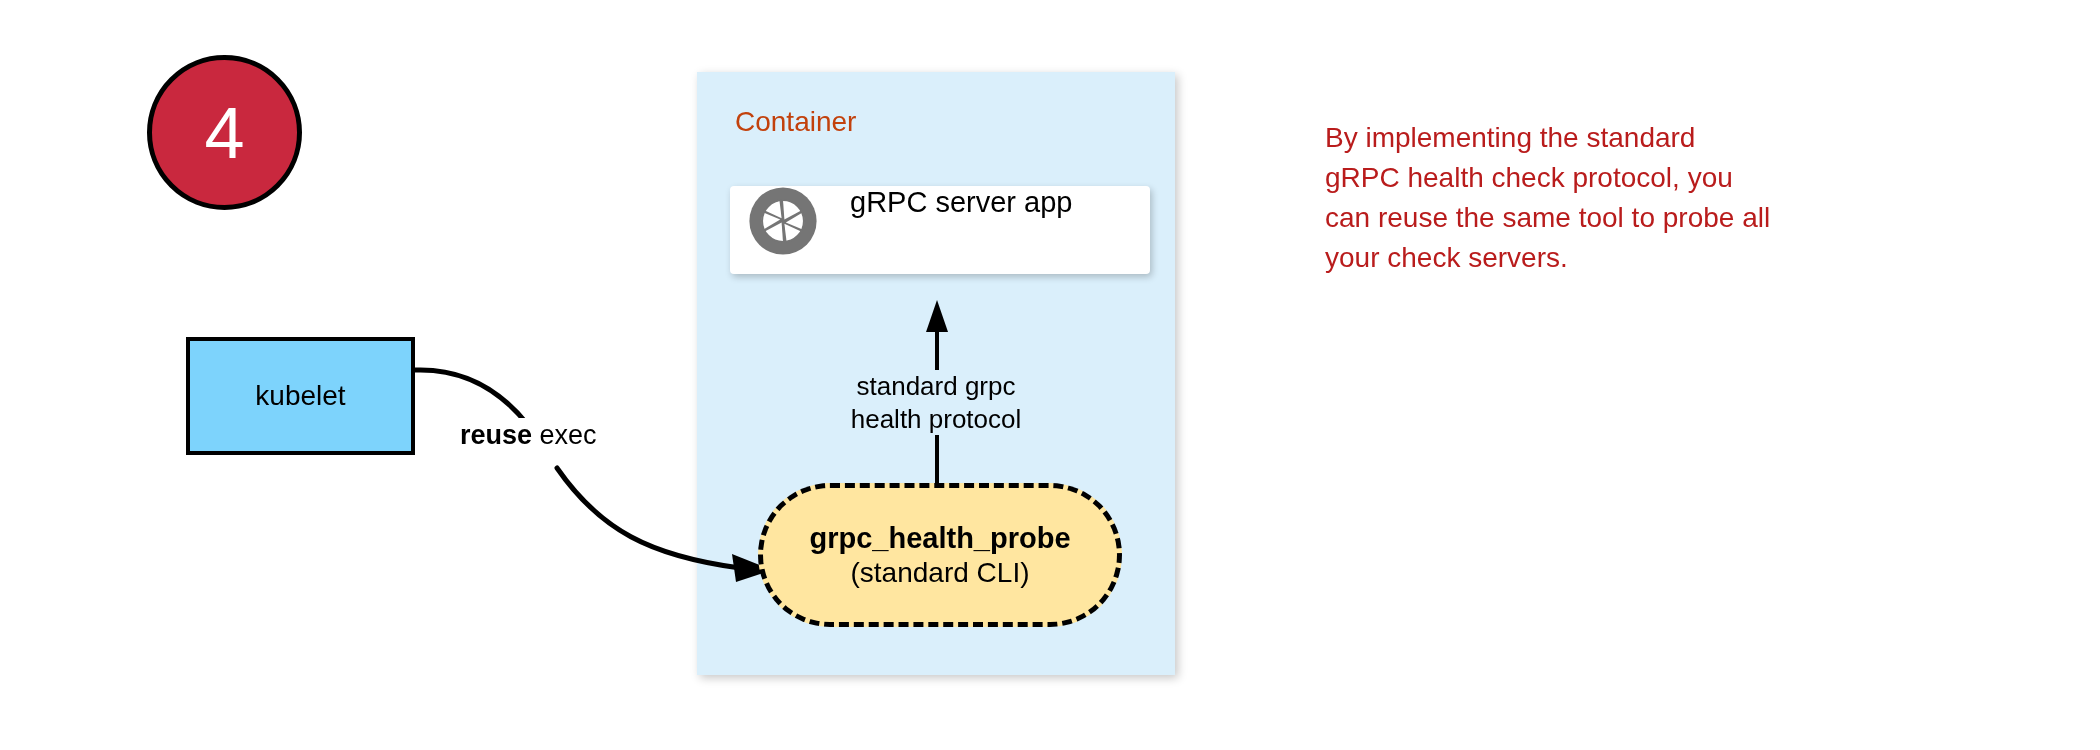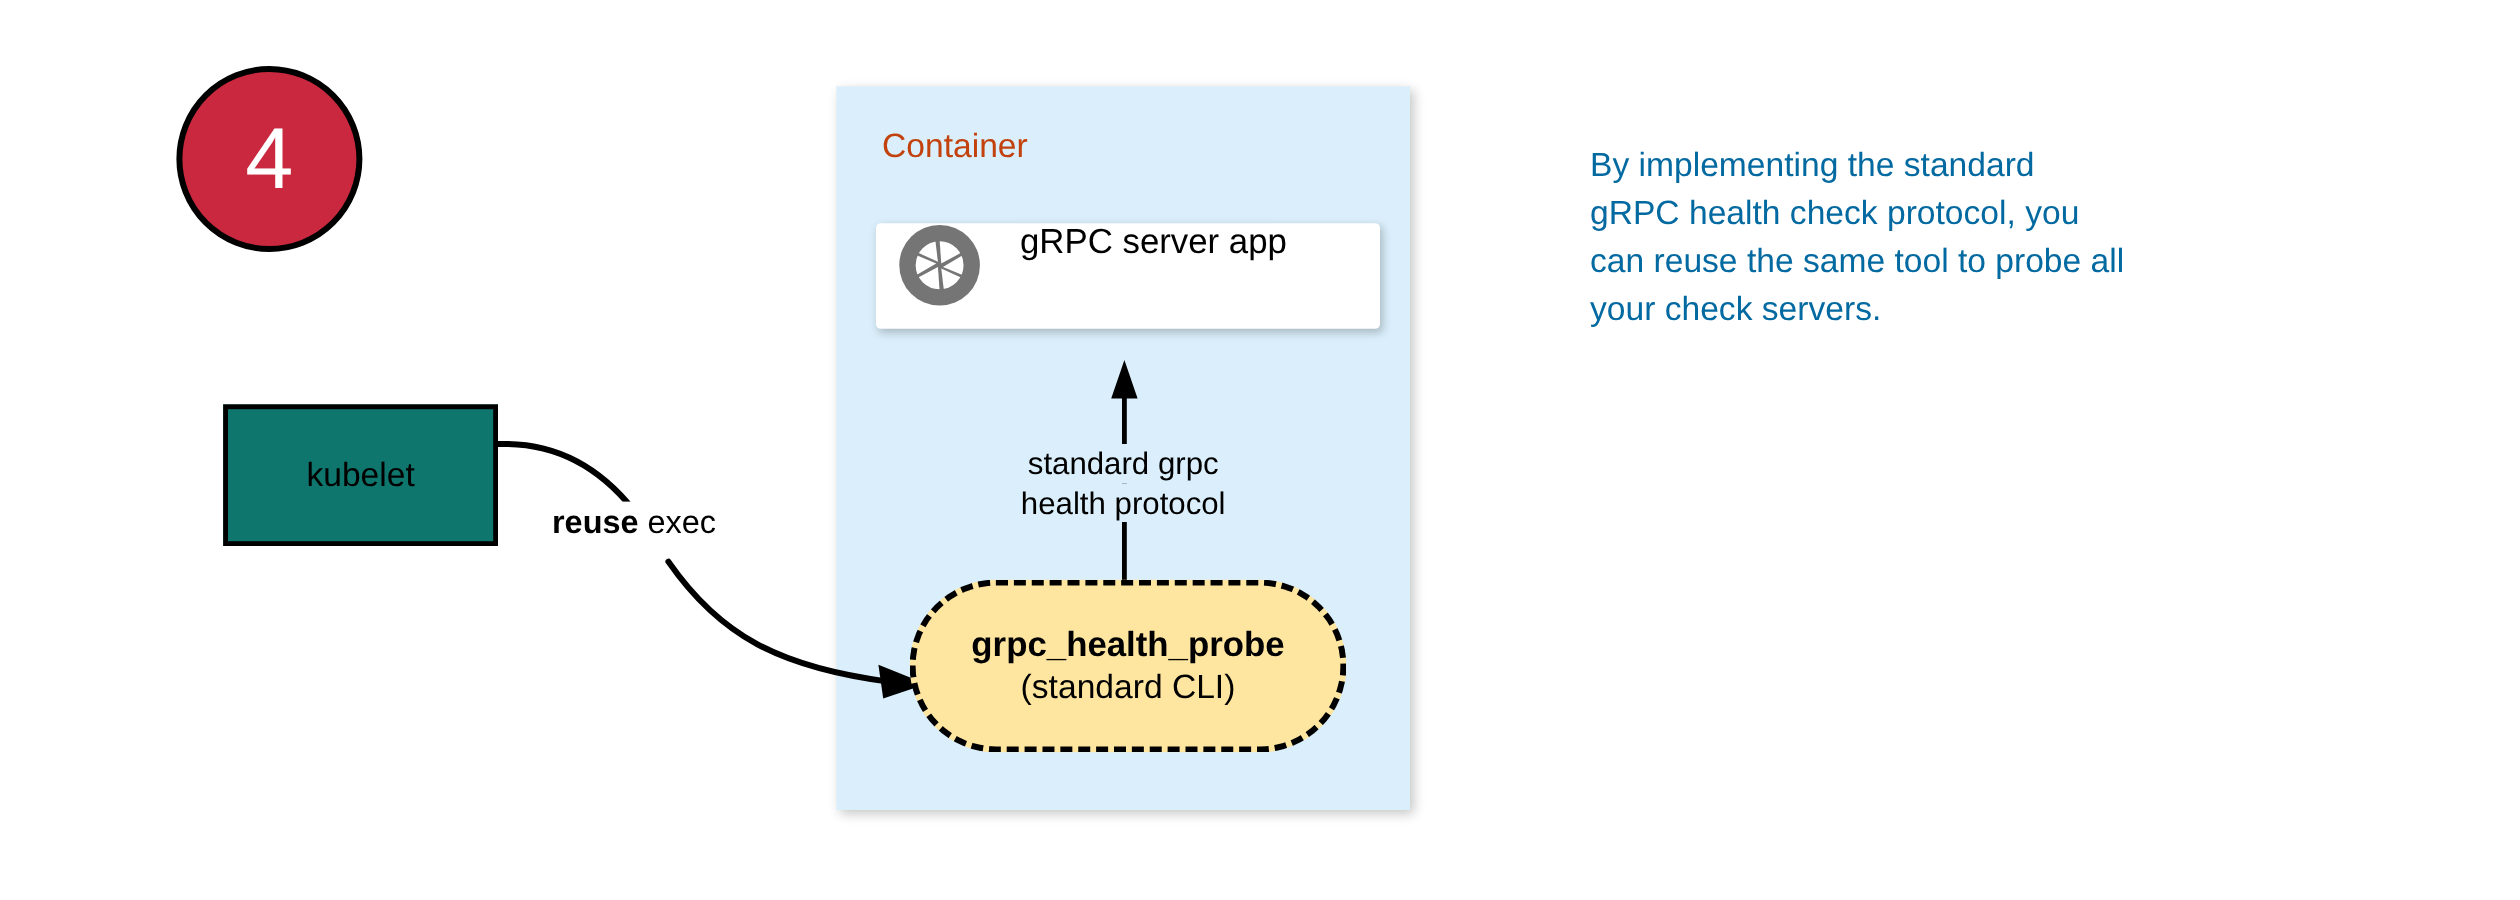--- a/index.html
+++ b/index.html
@@ -118,21 +118,21 @@
     padding: 1px 6px;
   }
 
   
   #kubelet-box {
     position: absolute;
     left: 186px;
     top: 337px;
     width: 229px;
     height: 118px;
-    background: #0f766e;
+    background: #7dd3fc;
     border: 4px solid #000000;
     box-sizing: border-box;
     display: flex;
     align-items: center;
     justify-content: center;
   }
   #kubelet-label {
     font-size: 28px;
   }
 
@@ -184,21 +184,21 @@
   }
 
   
   #annotation {
     position: absolute;
     left: 1325px;
     top: 118px;
     width: 620px;
     font-size: 28px;
     line-height: 1.43;
-    color: #0369a1;
+    color: #b91c1c;
   }
   #annotation .ln { display: block; white-space: nowrap; }
 </style>
 </head>
 <body>
 
 <div id="stage">
 
   <div id="step-badge">
     <span class="num">4</span>

